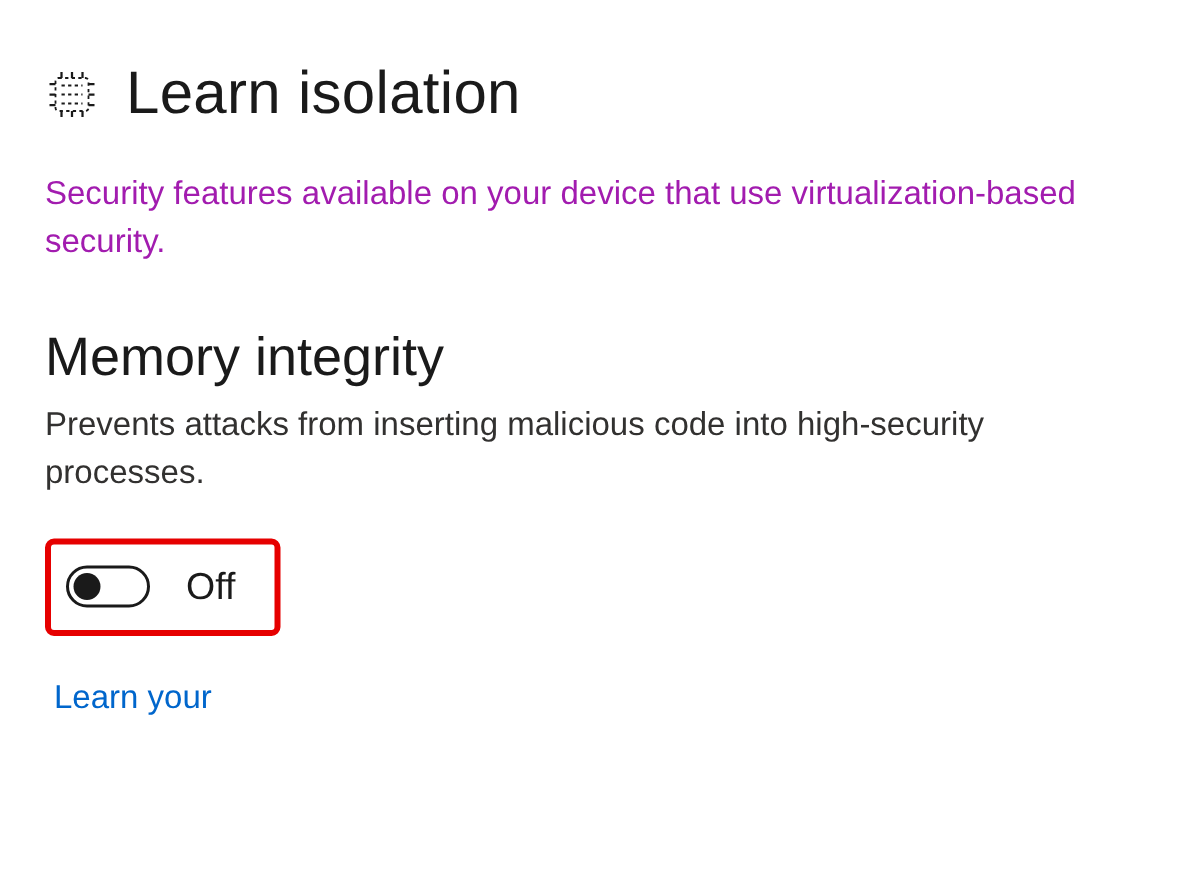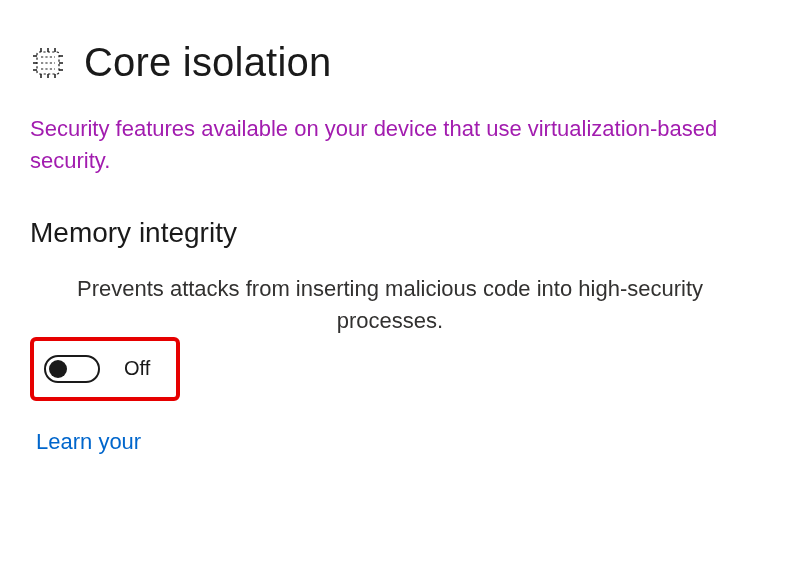--- a/index.html
+++ b/index.html
@@ -34,32 +34,32 @@
     }
     .page-description {
       font-size: 22px;
       font-weight: 400;
       color: #a21caf;
       line-height: 1.45;
       max-width: 720px;
       margin-bottom: 40px;
     }
     .section-title {
-      font-size: 28px;
+      font-size: 36px;
       font-weight: 400;
       color: #1a1a1a;
-      margin-bottom: 24px;
+      margin-bottom: 8px;
     }
     .section-description {
       font-size: 22px;
       font-weight: 400;
       color: #323130;
       line-height: 1.45;
       max-width: 720px;
-      text-align: center;
+      margin-bottom: 28px;
     }
     .toggle-highlight {
       display: inline-flex;
       align-items: center;
       border: 4px solid #e60000;
       border-radius: 6px;
       padding: 14px 26px 14px 10px;
       gap: 24px;
       margin-bottom: 28px;
     }
@@ -76,21 +76,21 @@
     .toggle-knob {
       position: absolute;
       left: 3px;
       top: 3px;
       width: 18px;
       height: 18px;
       border-radius: 50%;
       background: #1a1a1a;
     }
     .toggle-label {
-      font-size: 20px;
+      font-size: 25px;
       color: #1a1a1a;
     }
     .learn-more {
       display: inline-block;
       font-size: 22px;
       color: #0066cc;
       text-decoration: none;
       cursor: pointer;
       margin-left: 6px;
     }
@@ -114,21 +114,21 @@
       <line x1="18" y1="29" x2="18" y2="33" stroke="#1a1a1a" stroke-width="1.5"></line>
       <line x1="25" y1="29" x2="25" y2="33" stroke="#1a1a1a" stroke-width="1.5"></line>
       <line x1="3" y1="11" x2="7" y2="11" stroke="#1a1a1a" stroke-width="1.5"></line>
       <line x1="3" y1="18" x2="7" y2="18" stroke="#1a1a1a" stroke-width="1.5"></line>
       <line x1="3" y1="25" x2="7" y2="25" stroke="#1a1a1a" stroke-width="1.5"></line>
       <line x1="29" y1="11" x2="33" y2="11" stroke="#1a1a1a" stroke-width="1.5"></line>
       <line x1="29" y1="18" x2="33" y2="18" stroke="#1a1a1a" stroke-width="1.5"></line>
       <line x1="29" y1="25" x2="33" y2="25" stroke="#1a1a1a" stroke-width="1.5"></line>
     </svg>
   </span>
-  <h1 class="page-title">Core isolation</h1>
+  <h1 class="page-title">Learn isolation</h1>
 </div>
 
 <p class="page-description">Security features available on your device that use virtualization-based security.</p>
 
 <h2 class="section-title">Memory integrity</h2>
 
 <p class="section-description">Prevents attacks from inserting malicious code into high-security processes.</p>
 
 <div class="toggle-highlight">
   <span class="toggle-switch" role="switch" aria-checked="false">

